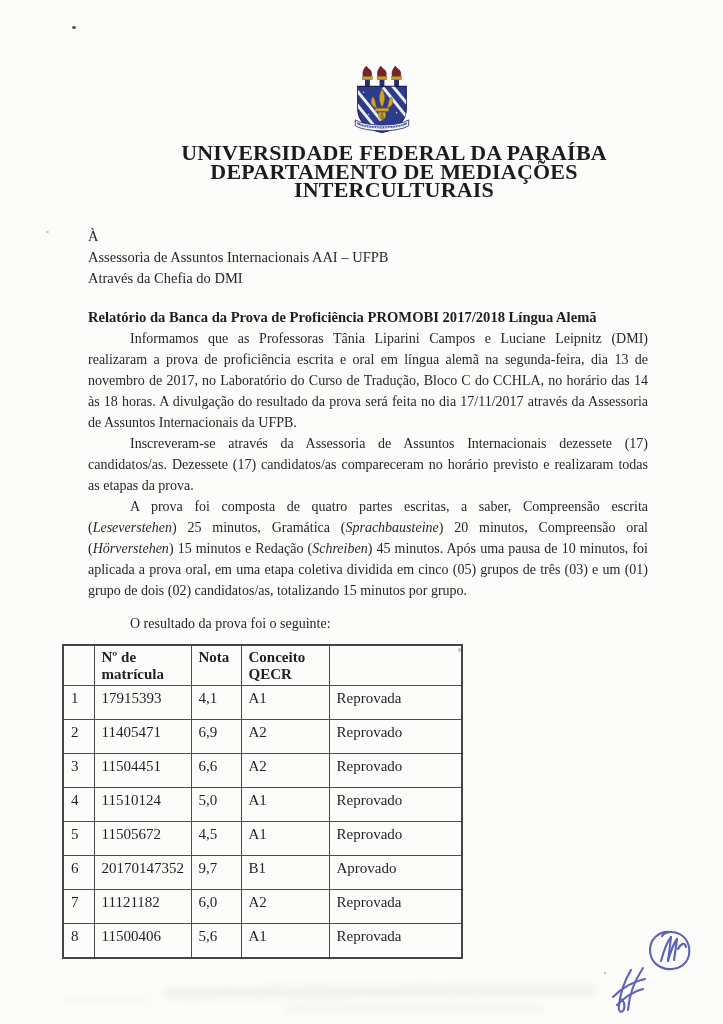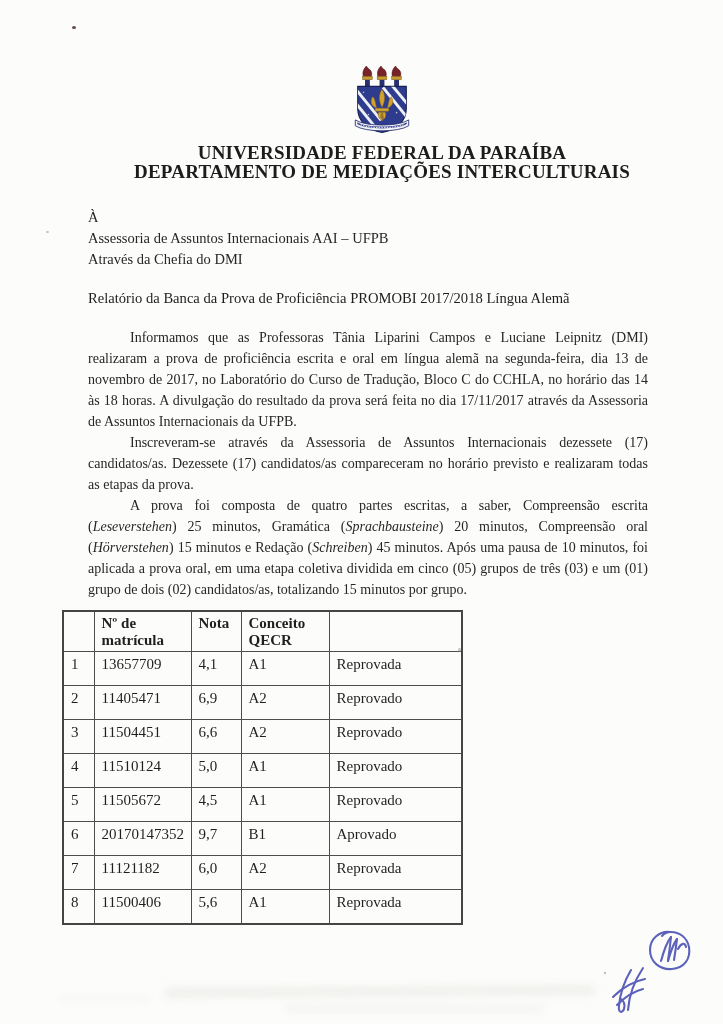--- a/index.html
+++ b/index.html
@@ -7,31 +7,31 @@
   .page {
     position:relative; width:723px; height:1024px; margin:0 auto;
     background:#fcfcfa; overflow:hidden;
     font-family:"Liberation Serif", serif; color:#262626;
   }
   .content { padding:64px 75px 0 88px; }
 
   
   .crest-wrap { text-align:center; }
   .crest-wrap svg { position:relative; left:14px; }
-  .org-lines { margin-top:2px; text-align:center; position:relative; left:14px;
-    font-weight:bold; font-size:19px; line-height:18.7px; color:#1c1c1c; letter-spacing:0.2px; }
+  .org-lines { margin-top:2px; text-align:center; position:relative; left:26px;
+    font-weight:bold; font-size:22px; line-height:18.7px; color:#1c1c1c; letter-spacing:0.2px; }
 
   
   .recipient { margin-top:26px; font-size:14.5px; line-height:21px; }
 
   
-  .doc-title { margin-top:18px; font-weight:normal; font-size:14.6px; line-height:21px; color:#1d1d1d; }
-
-  
-  .body-text { margin-top:18px; font-size:14px; line-height:21px; }
+  .doc-title { margin-top:18px; font-weight:bold; font-size:14.6px; line-height:21px; color:#1d1d1d; }
+
+  
+  .body-text { font-size:14px; line-height:21px; }
   .body-text p { text-indent:42px; text-align:justify; }
   .results-intro { margin-top:12px; }
 
   
   table.results {
     margin:10px 0 0 -26px; border-collapse:collapse; table-layout:fixed;
     width:399px; font-size:15px; color:#1f1f1f; background:transparent;
     border:2px solid #454545;
   }
   table.results th, table.results td {
@@ -135,20 +135,21 @@
       <div>Assessoria de Assuntos Internacionais AAI – UFPB</div>
       <div>Através da Chefia do DMI</div>
     </div>
 
     <div class="doc-title">Relatório da Banca da Prova de Proficiência PROMOBI 2017/2018 Língua Alemã</div>
 
     <div class="body-text">
       <p>Informamos que as Professoras Tânia Liparini Campos e Luciane Leipnitz (DMI) realizaram a prova de proficiência escrita e oral em língua alemã na segunda-feira, dia 13 de novembro de 2017, no Laboratório do Curso de Tradução, Bloco C do CCHLA, no horário das 14 às 18 horas. A divulgação do resultado da prova será feita no dia 17/11/2017 através da Assessoria de Assuntos Internacionais da UFPB.</p>
       <p>Inscreveram-se através da Assessoria de Assuntos Internacionais dezessete (17) candidatos/as. Dezessete (17) candidatos/as compareceram no horário previsto e realizaram todas as etapas da prova.</p>
       <p><span>A prova foi composta de quatro partes escritas, a saber, Compreensão escrita (</span><em>Leseverstehen</em><span>) 25 minutos, Gramática (</span><em>Sprachbausteine</em><span>) 20 minutos, Compreensão oral (</span><em>Hörverstehen</em><span>) 15 minutos e Redação (</span><em>Schreiben</em><span>) 45 minutos. Após uma pausa de 10 minutos, foi aplicada a prova oral, em uma etapa coletiva dividida em cinco (05) grupos de três (03) e um (01) grupo de dois (02) candidatos/as, totalizando 15 minutos por grupo.</span></p>
+      <p class="results-intro">O resultado da prova foi o seguinte:</p>
     </div>
 
     <table class="results">
       <colgroup>
         <col class="col-num">
           <col class="col-mat">
           <col class="col-nota">
           <col class="col-conc">
           <col class="col-res">
       </colgroup>
@@ -157,21 +158,21 @@
           <th></th>
           <th>Nº de matrícula</th>
           <th>Nota</th>
           <th>Conceito QECR</th>
           <th></th>
         </tr>
       </thead>
       <tbody>
         <tr>
           <td>1</td>
-          <td>13657709</td>
+          <td>17915393</td>
           <td class="cell-low">4,1</td>
           <td>A1</td>
           <td>Reprovada</td>
         </tr>
         <tr>
           <td>2</td>
           <td>11405471</td>
           <td>6,9</td>
           <td>A2</td>
           <td>Reprovado</td>

